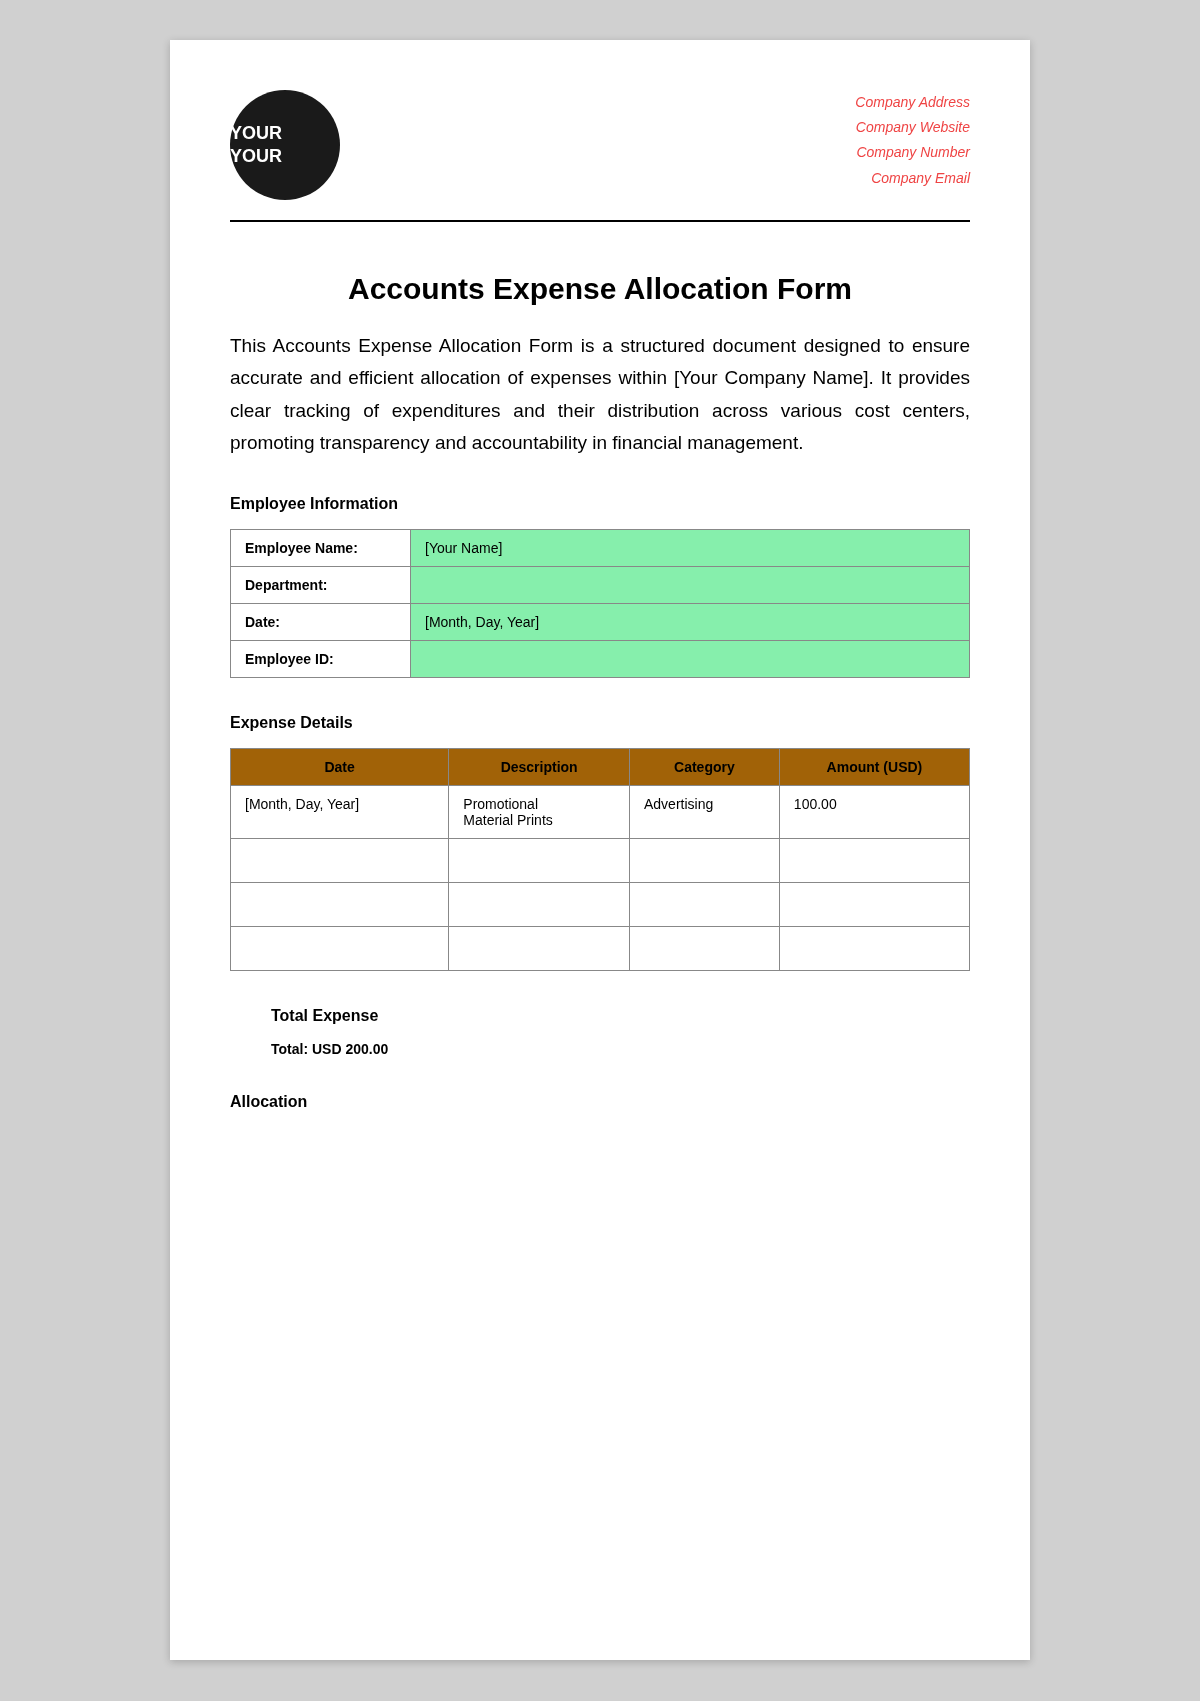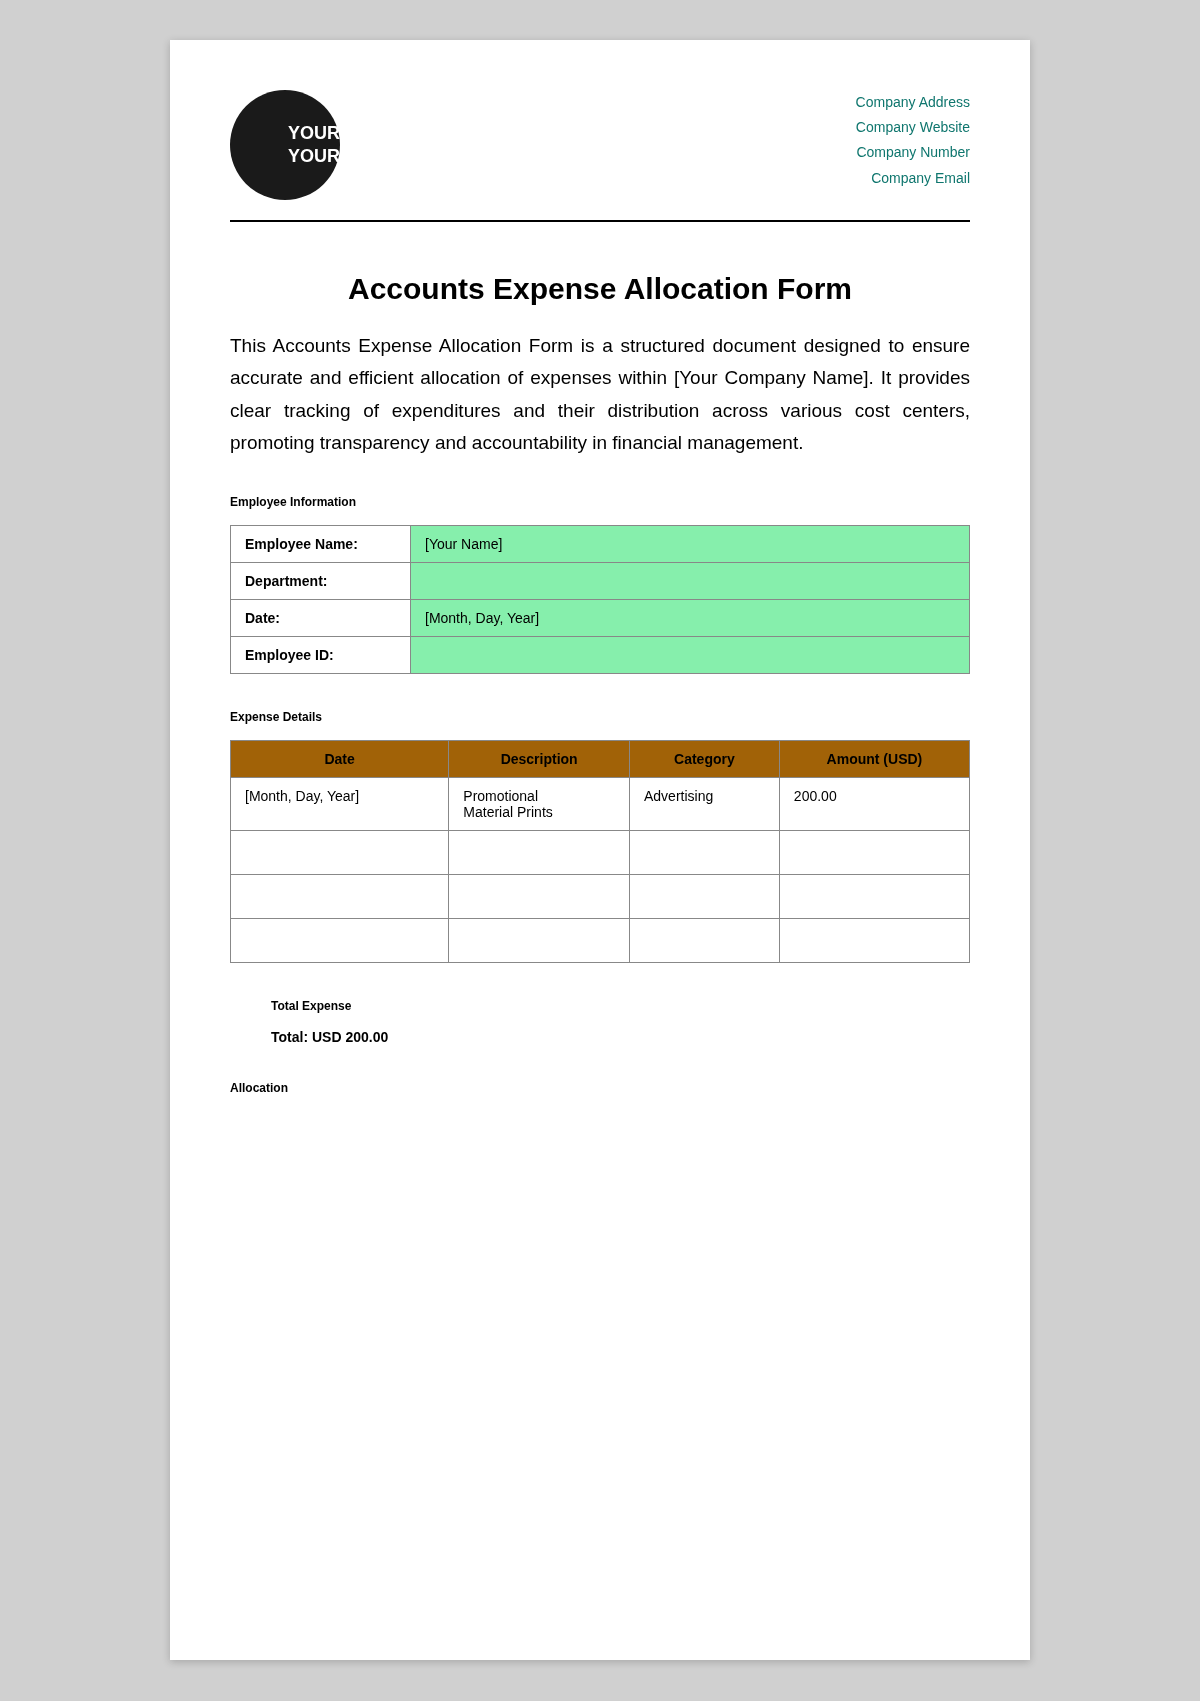--- a/index.html
+++ b/index.html
@@ -34,33 +34,34 @@
       margin-bottom: 50px;
     }
 
     .logo-circle {
       width: 110px;
       height: 110px;
       background: #1a1a1a;
       border-radius: 50%;
       display: flex;
       flex-direction: column;
-      align-items: flex-end;
+      align-items: flex-start;
       justify-content: center;
       color: #ffffff;
       font-size: 18px;
       font-weight: bold;
       line-height: 1.3;
     }
 
     .company-info {
       text-align: right;
       font-size: 14px;
-      color: #0f766e;
+      color: #ef4444;
       line-height: 1.8;
+      font-style: italic;
     }
 
     
     .doc-title {
       text-align: center;
       font-size: 30px;
       font-weight: bold;
       margin-bottom: 24px;
       color: #000;
     }
@@ -68,21 +69,21 @@
     .doc-description {
       font-size: 19px;
       color: #000;
       text-align: justify;
       line-height: 1.7;
       margin-bottom: 36px;
     }
 
     
     .section-title {
-      font-size: 12px;
+      font-size: 16px;
       font-weight: bold;
       margin-bottom: 16px;
       color: #000;
     }
 
     
     .info-table {
       width: 100%;
       border-collapse: collapse;
       margin-bottom: 36px;
@@ -207,21 +208,21 @@
             <th>Description</th>
             <th>Category</th>
             <th>Amount (USD)</th>
           </tr>
         </thead>
       <tbody id="expense-tbody">
       <tr>
             <td>[Month, Day, Year]</td>
             <td>Promotional<br>Material Prints</td>
             <td>Advertising</td>
-            <td>200.00</td>
+            <td>100.00</td>
           </tr>
           <tr class="empty-row">
             <td></td>
             <td></td>
             <td></td>
             <td></td>
           </tr>
           <tr class="empty-row">
             <td></td>
             <td></td>

